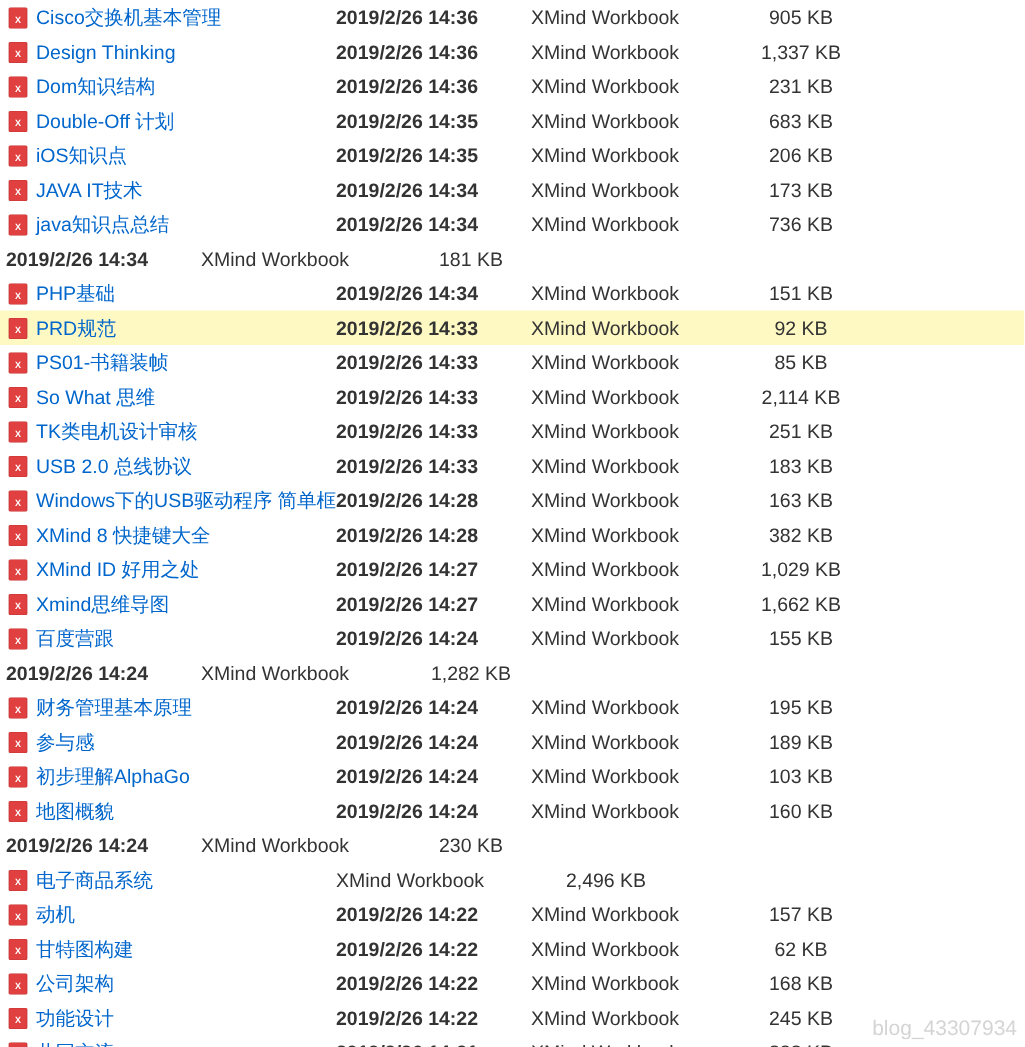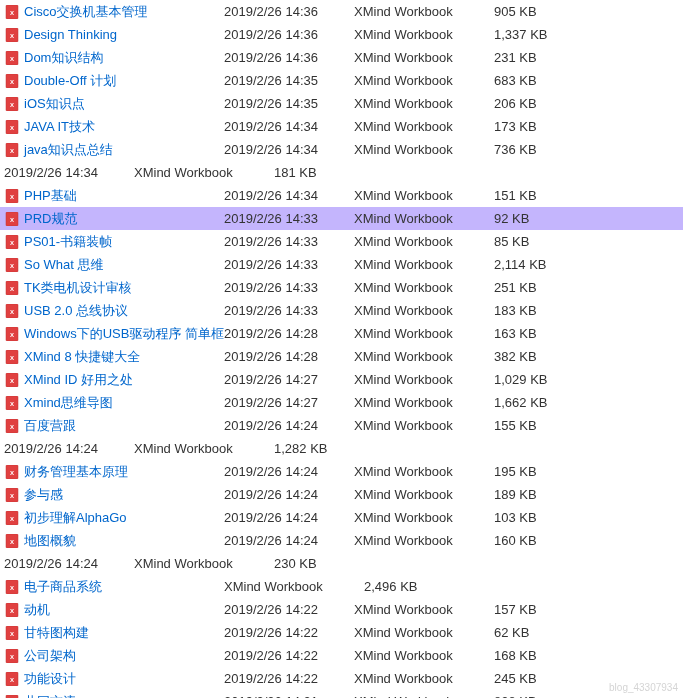--- a/index.html
+++ b/index.html
@@ -16,21 +16,21 @@
       display: flex;
       align-items: center;
       padding: 2px 4px;
       border-bottom: none;
       min-height: 23px;
     }
     .file-row:nth-child(even) {
       background: #fff;
     }
     .file-row.highlighted {
-      background: #c4b5fd;
+      background: #fef9c3;
     }
     .file-icon {
       width: 16px;
       height: 16px;
       margin-right: 4px;
       flex-shrink: 0;
       display: flex;
       align-items: center;
       justify-content: center;
     }
@@ -45,35 +45,36 @@
       text-overflow: ellipsis;
       display: flex;
       align-items: center;
     }
     .col-name span {
       color: #0066cc;
     }
     .col-date {
       flex: 0 0 130px;
       color: #333;
+      font-weight: bold;
     }
     .col-type {
       flex: 0 0 140px;
       color: #333;
     }
     .col-size {
       flex: 0 0 80px;
-      text-align: left;
+      text-align: center;
       color: #333;
     }
     .watermark {
       position: fixed;
       bottom: 5px;
       right: 5px;
-      font-size: 10px;
+      font-size: 14px;
       color: #aaa;
       opacity: 0.5;
     }
   </style>
 </head>
 <body>
 
 <div class="file-list" id="file-list-container">
 <div class="file-row">
       <div class="col-name">

